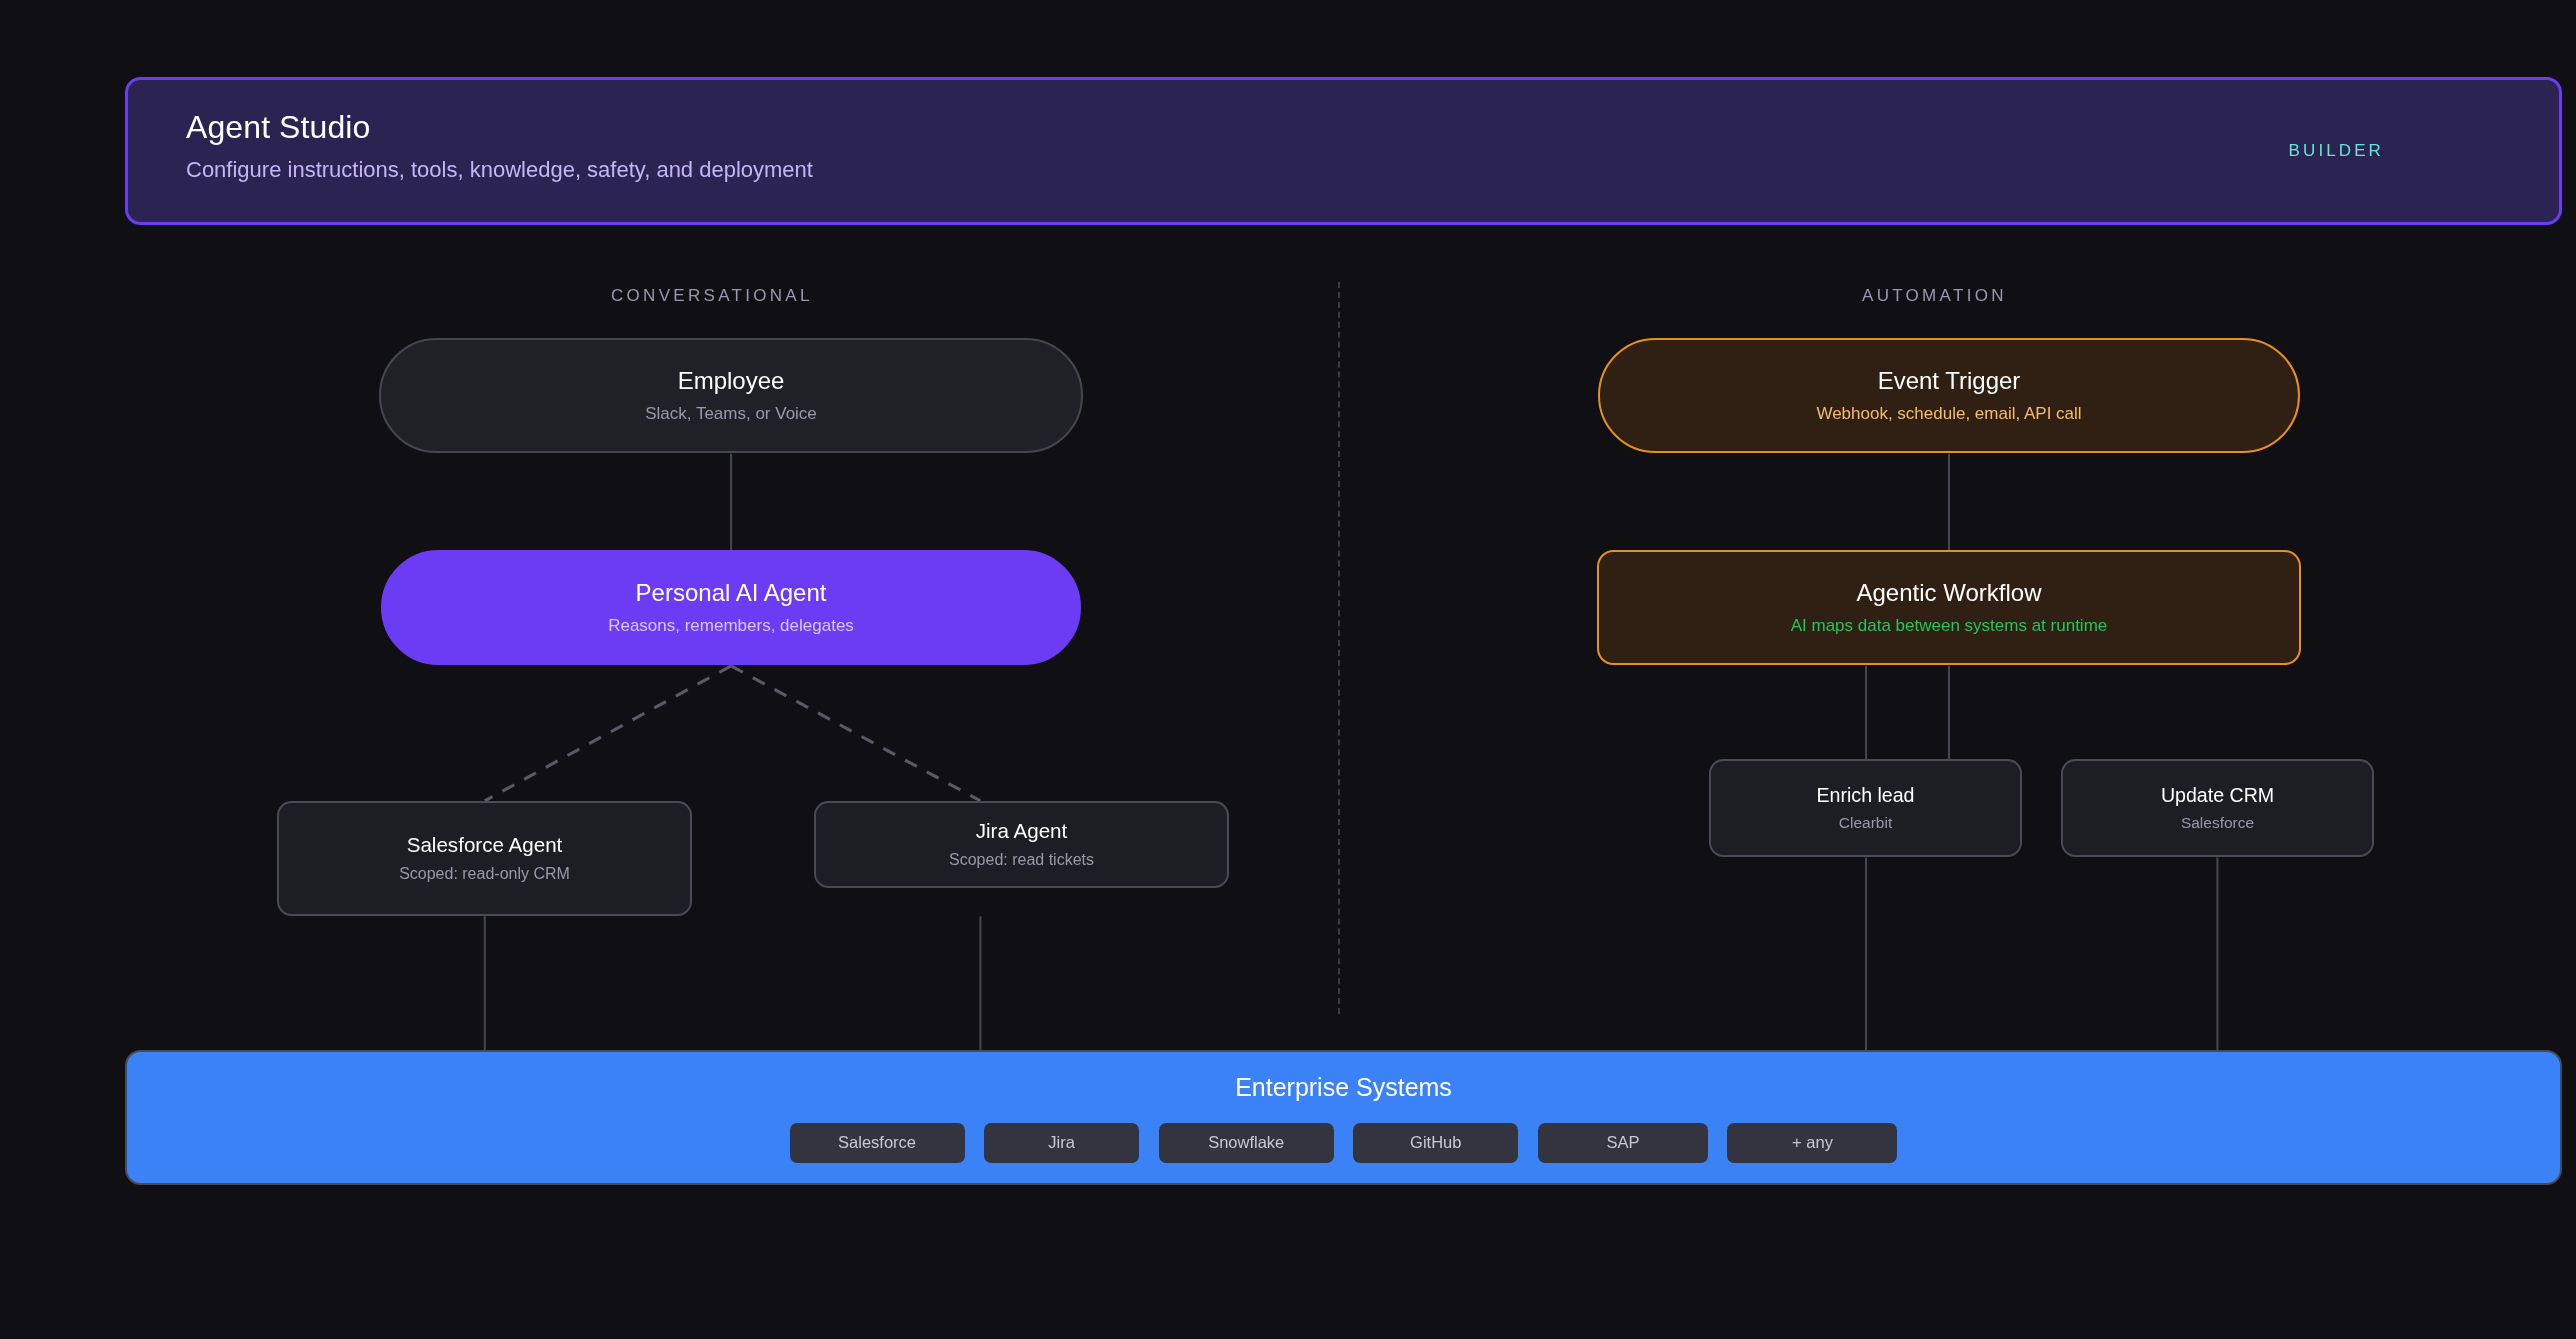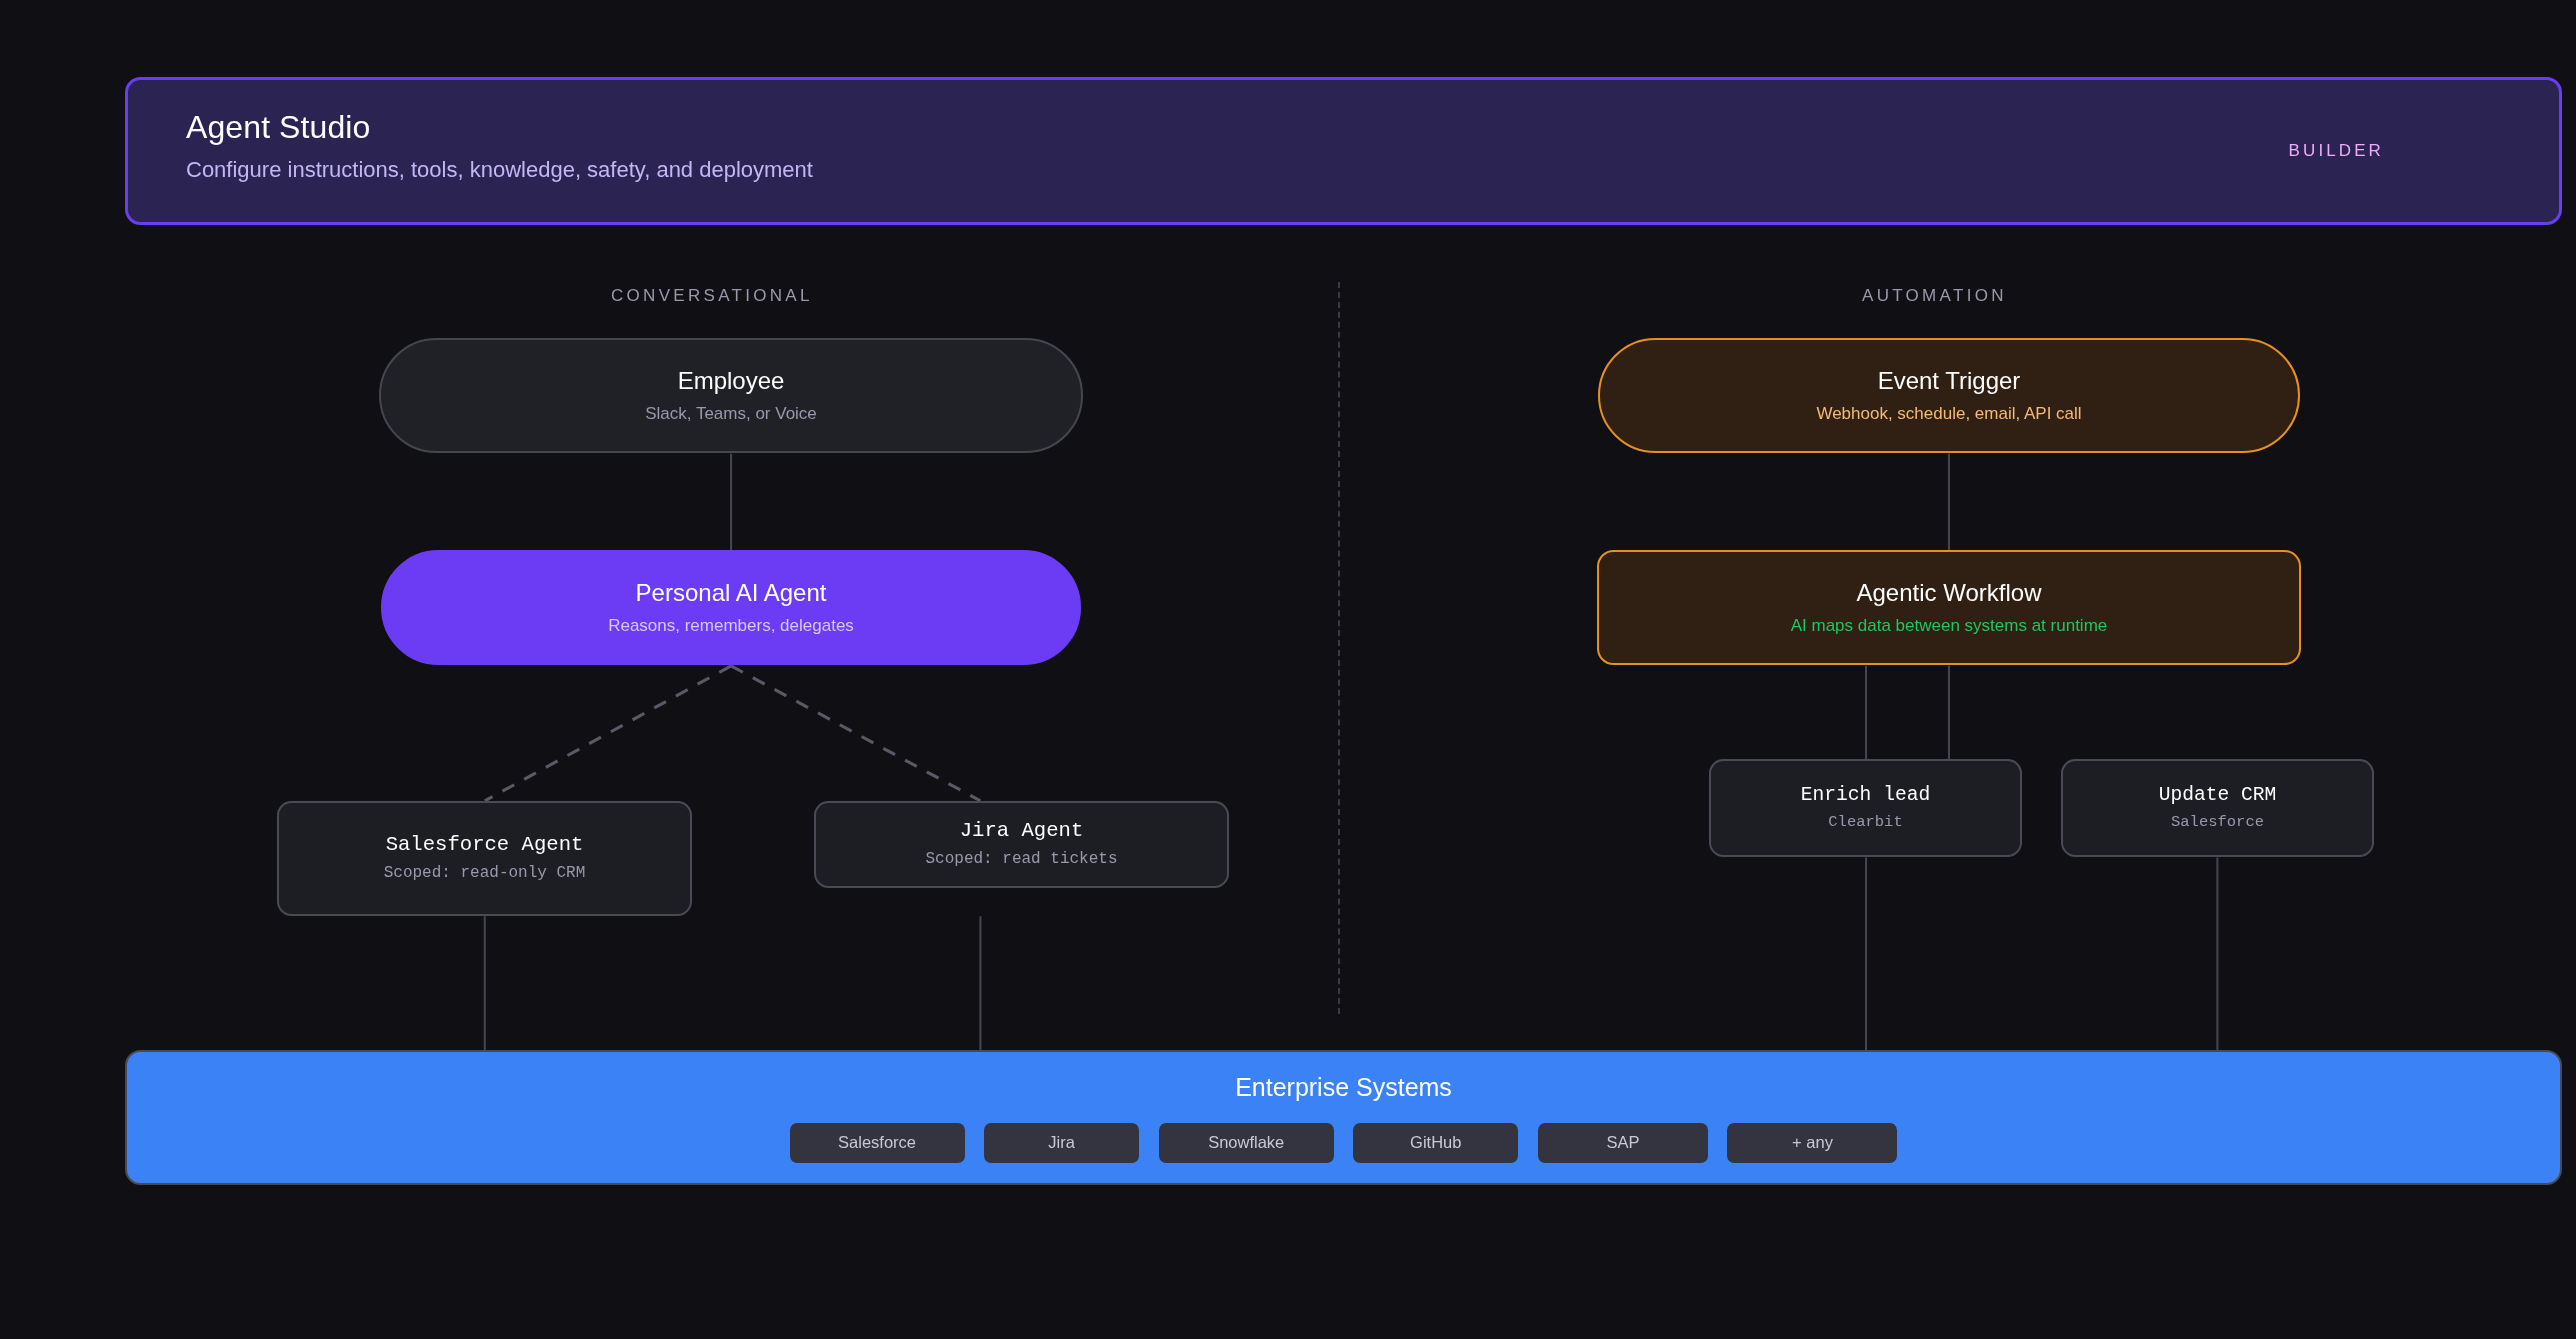--- a/index.html
+++ b/index.html
@@ -24,21 +24,21 @@
   .header-title {
     font-size: 32px; color: #ffffff; font-weight: 400; letter-spacing: 0.1px;
     line-height: 1.15;
   }
   .header-sub {
     font-size: 22px; color: #c3b6f5; font-weight: 400; margin-top: 11.3px;
     line-height: 1.15;
   }
   .header-badge {
     position: absolute; right: 175px; top: 50%; transform: translateY(-50%);
-    font-size: 17px; color: #f0abfc; letter-spacing: 3.1px; font-weight: 400;
+    font-size: 17px; color: #5eead4; letter-spacing: 3.1px; font-weight: 400;
   }
 
   
   .col-label {
     position: absolute;
     font-size: 17px; color: #9a98ac; letter-spacing: 3.3px;
     text-transform: uppercase; white-space: nowrap;
   }
   #label-conversational { left: 611px; top: 286px; }
   #label-automation     { left: 1862px; top: 286px; }
@@ -95,21 +95,20 @@
     border: 2.6px solid #e6901f;
     border-radius: 16.5px;
   }
   .rect-orange .s { color: #22c55e; }
 
   
   .rect-grey {
     background: #1d1d24;
     border: 2.1px solid #4a4a55;
     border-radius: 14.4px;
-    font-family: Liberation Mono, monospace;
   }
   .rect-grey .s { color: #9a98ac; }
 
   .node.small .t { font-size: 20.6px; }
   .node.small .s { font-size: 16px; margin-top: 8.2px; }
 
   .node.step .t { font-size: 19.6px; }
   .node.step .s { font-size: 15.5px; margin-top: 7.2px; text-align: center; }
 
   

